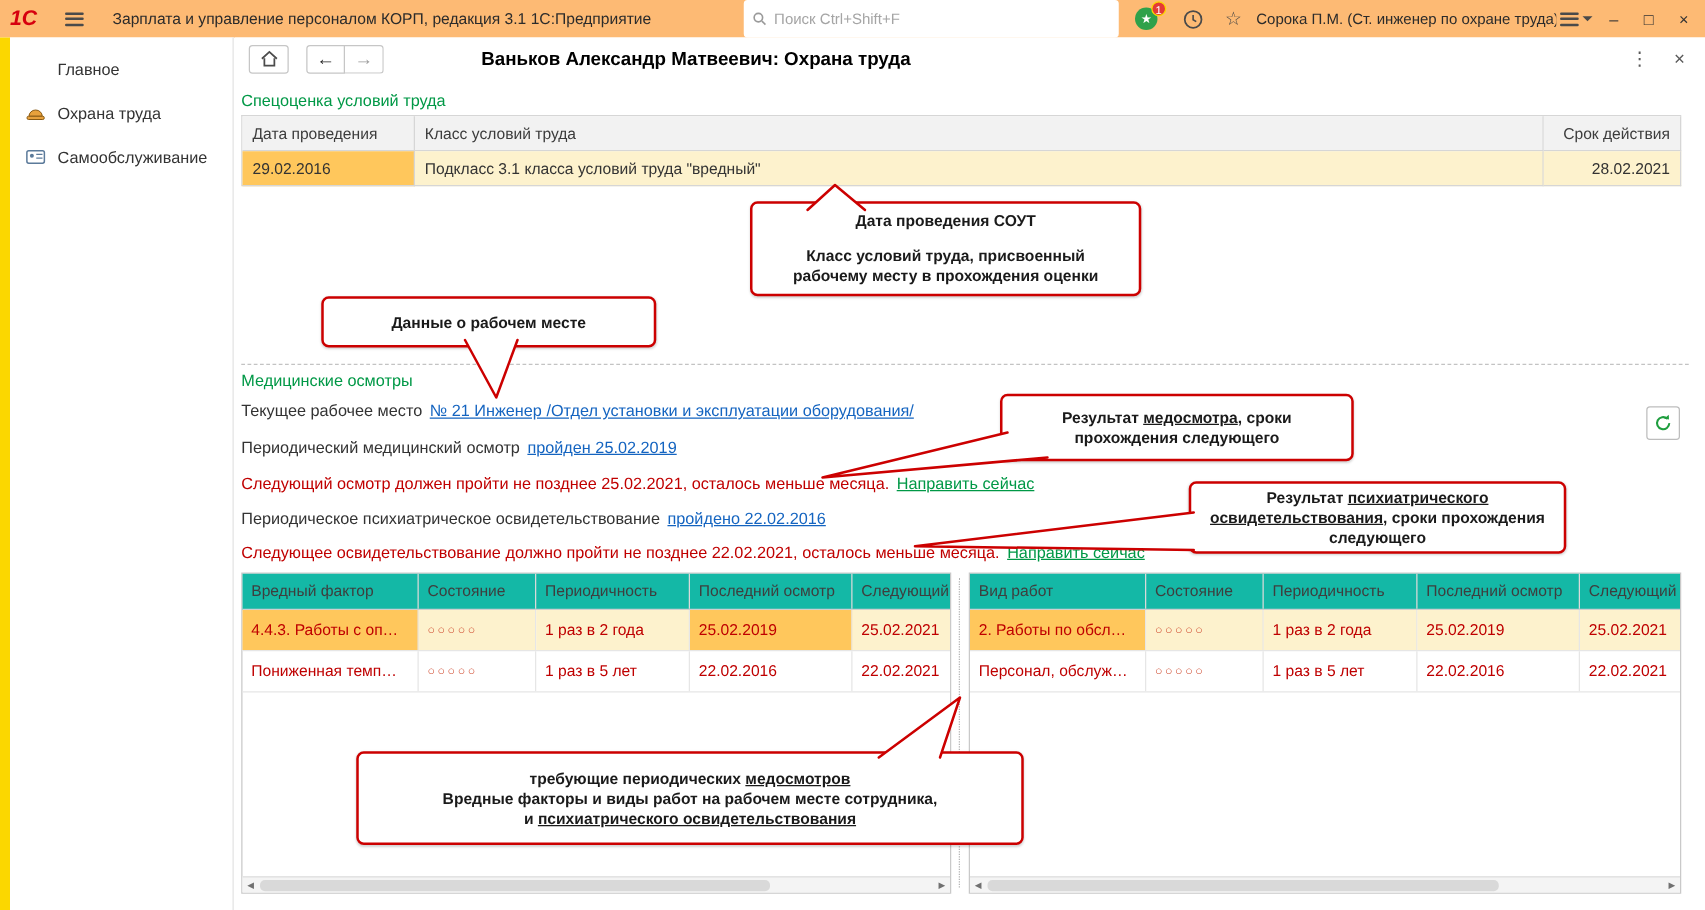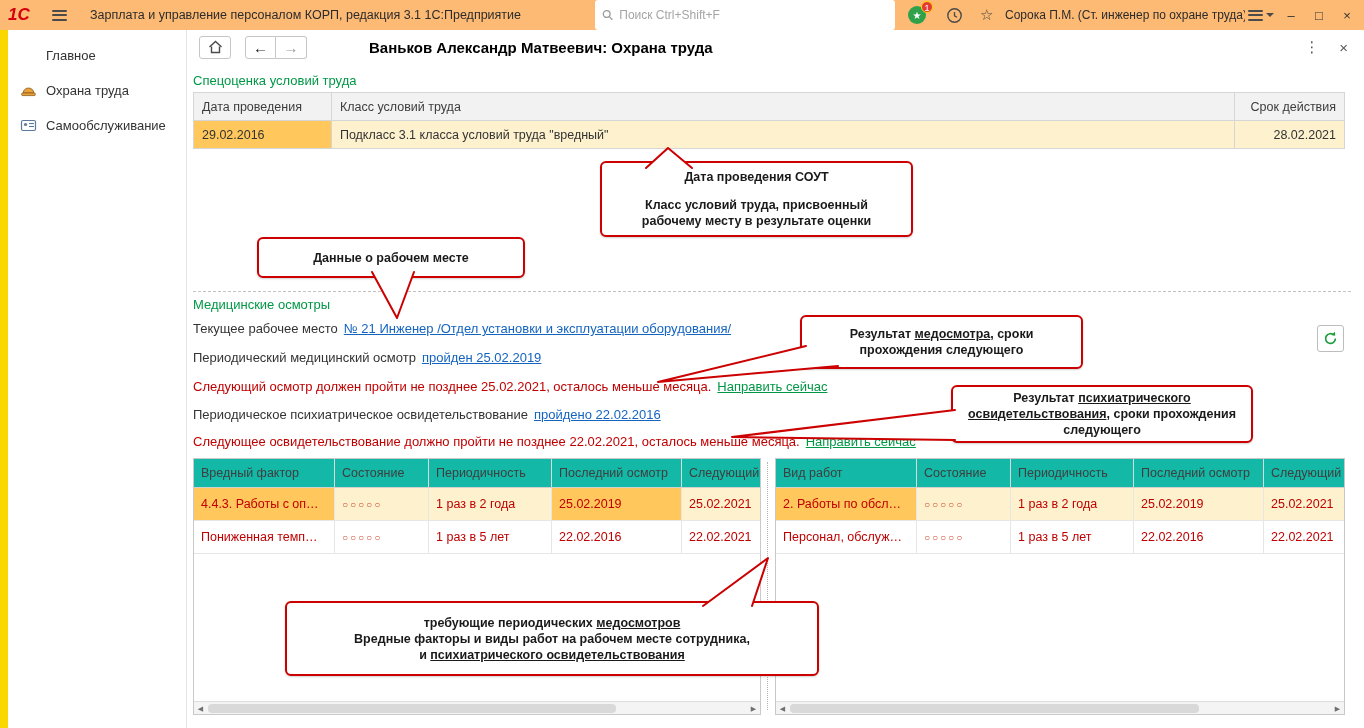--- a/index.html
+++ b/index.html
@@ -33,21 +33,21 @@
   .side-item { display:flex; align-items:center; gap:9px; padding:9px 12px; color:#333; font-size:13px; cursor:pointer; }
   .side-item .sic { width:17px; height:17px; display:flex; align-items:center; justify-content:center; }
 
   
   #navbar { position:absolute; left:188px; top:30px; width:1176px; height:34px; background:#fff; display:flex; align-items:center; }
   .btn-home { margin-left:11px; width:32px; height:23px; border:1px solid #c6c6c6; border-radius:3px; background:#fff; display:flex; align-items:center; justify-content:center; }
   .navgroup { margin-left:14px; display:flex; }
   .btn-arrow { width:31px; height:23px; border:1px solid #c6c6c6; background:#fff; display:flex; align-items:center; justify-content:center; font-size:15px; color:#222; }
   .btn-arrow.back { border-radius:3px 0 0 3px; }
   .btn-arrow.fwd { border-left:none; border-radius:0 3px 3px 0; color:#9a9a9a; }
-  .page-title { margin-left:62px; font-size:15px; font-weight:bold; color:#000; white-space:nowrap; }
+  .page-title { margin-left:78px; font-size:15px; font-weight:bold; color:#000; white-space:nowrap; }
   .nav-right { margin-left:auto; margin-right:16px; display:flex; gap:20px; align-items:center; color:#5a5a5a; }
   .nav-right .more { font-size:15px; } .nav-right .xcls { font-size:15px; }
 
   
   .sec-title { position:absolute; left:193px; color:#009846; font-size:13px; }
   #sout-title { top:73px; } #med-title { top:297px; }
   #dash { position:absolute; left:193px; top:291px; width:1158px; border-top:1px dashed #c3c3c3; }
 
   
   #sout-table { position:absolute; left:193px; top:92px; width:1152px; border-top:1px solid #d6d6d6; border-left:1px solid #d6d6d6; }
@@ -303,21 +303,21 @@
       <span class="sbt"></span>
         <span class="sbsp"></span>
       <span class="sba">▶</span>
     </div>
   </div>
 
   <div class="callout" id="c1">
     <div>Дата проведения СОУТ</div>
     <div class="co-gap"></div>
     <div>Класс условий труда, присвоенный</div>
-    <div>рабочему месту в результате оценки</div>
+    <div>рабочему месту в прохождения оценки</div>
   </div>
   <div class="callout" id="c2">
     <div>Данные о рабочем месте</div>
   </div>
   <div class="callout" id="c3">
     <div><span>Результат </span><span class="u">медосмотра</span><span>, сроки</span></div>
     <div>прохождения следующего</div>
   </div>
   <div class="callout" id="c4">
     <div><span>Результат </span><span class="u">психиатрического</span></div>

